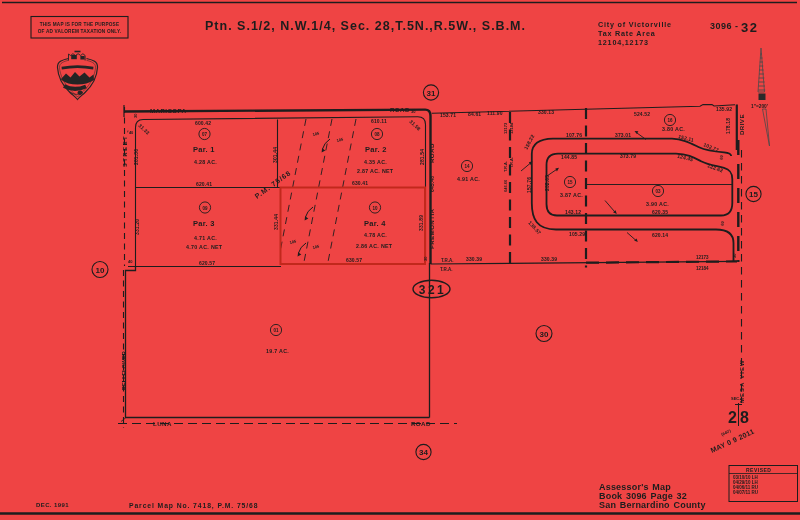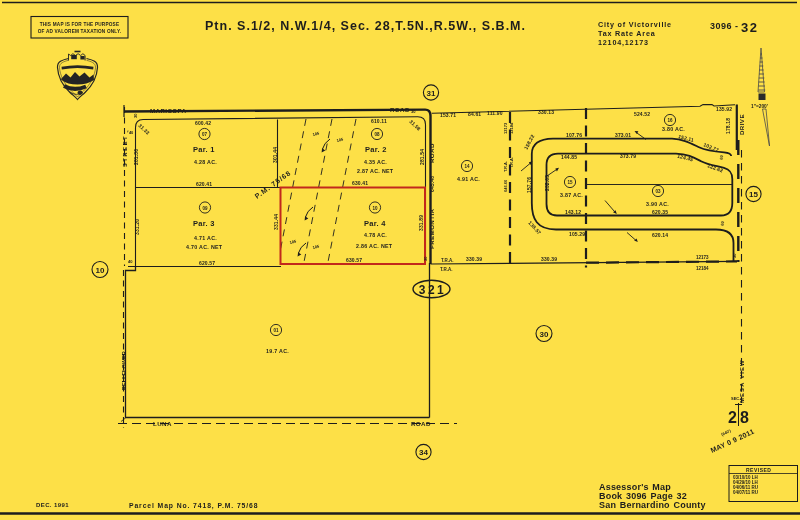--- a/index.html
+++ b/index.html
@@ -1,16 +1,16 @@
 <!DOCTYPE html>
 <html><head>
 <meta charset="utf-8">
 <style>
   html,body{margin:0;padding:0;background:#ffffff;}
-  #page{position:relative;width:800px;height:520px;background:#fde047;overflow:hidden;}
+  #page{position:relative;width:800px;height:520px;background:#ef4444;overflow:hidden;}
   svg{position:absolute;left:0;top:0;}
   text{font-family:"Liberation Sans",sans-serif;fill:#1d1d1d;}
   .dim{font-size:5px;font-weight:bold;letter-spacing:0.15px;}
   .dims{font-size:4px;font-weight:bold;}
   .lbl{font-size:6.2px;font-weight:bold;letter-spacing:0.4px;}
   .par{font-size:7.5px;font-weight:bold;letter-spacing:0.3px;}
   .ac{font-size:5.3px;font-weight:bold;letter-spacing:0.3px;}
   .cnum{font-size:4.5px;font-weight:bold;}
   .ln{stroke:#1d1d1d;fill:none;}
 </style>

